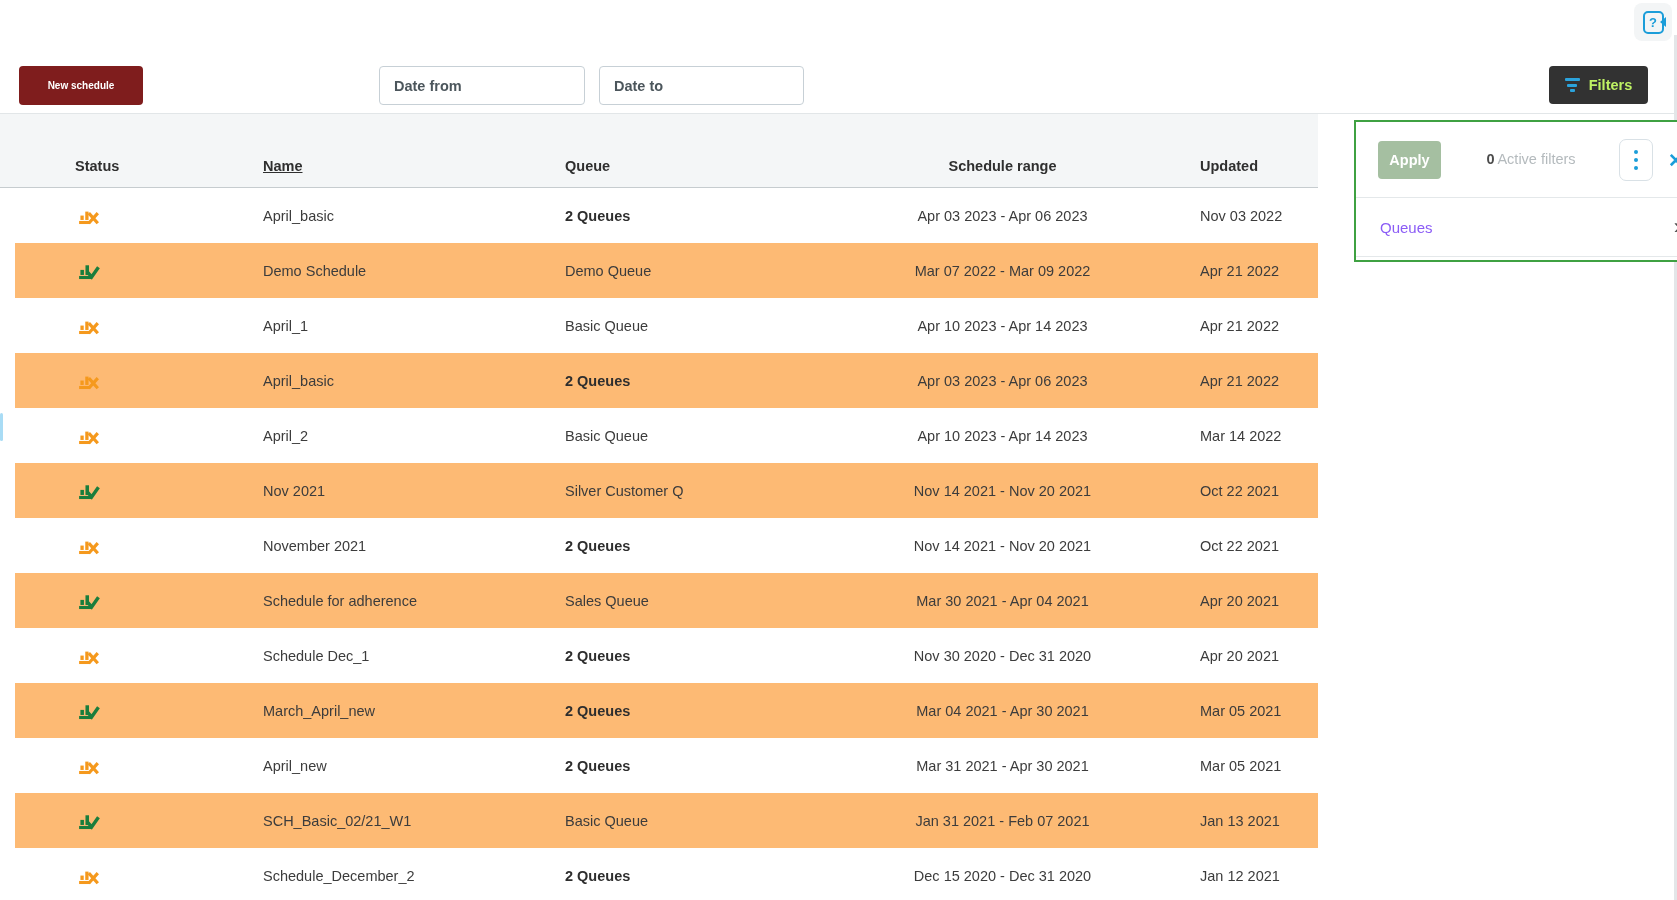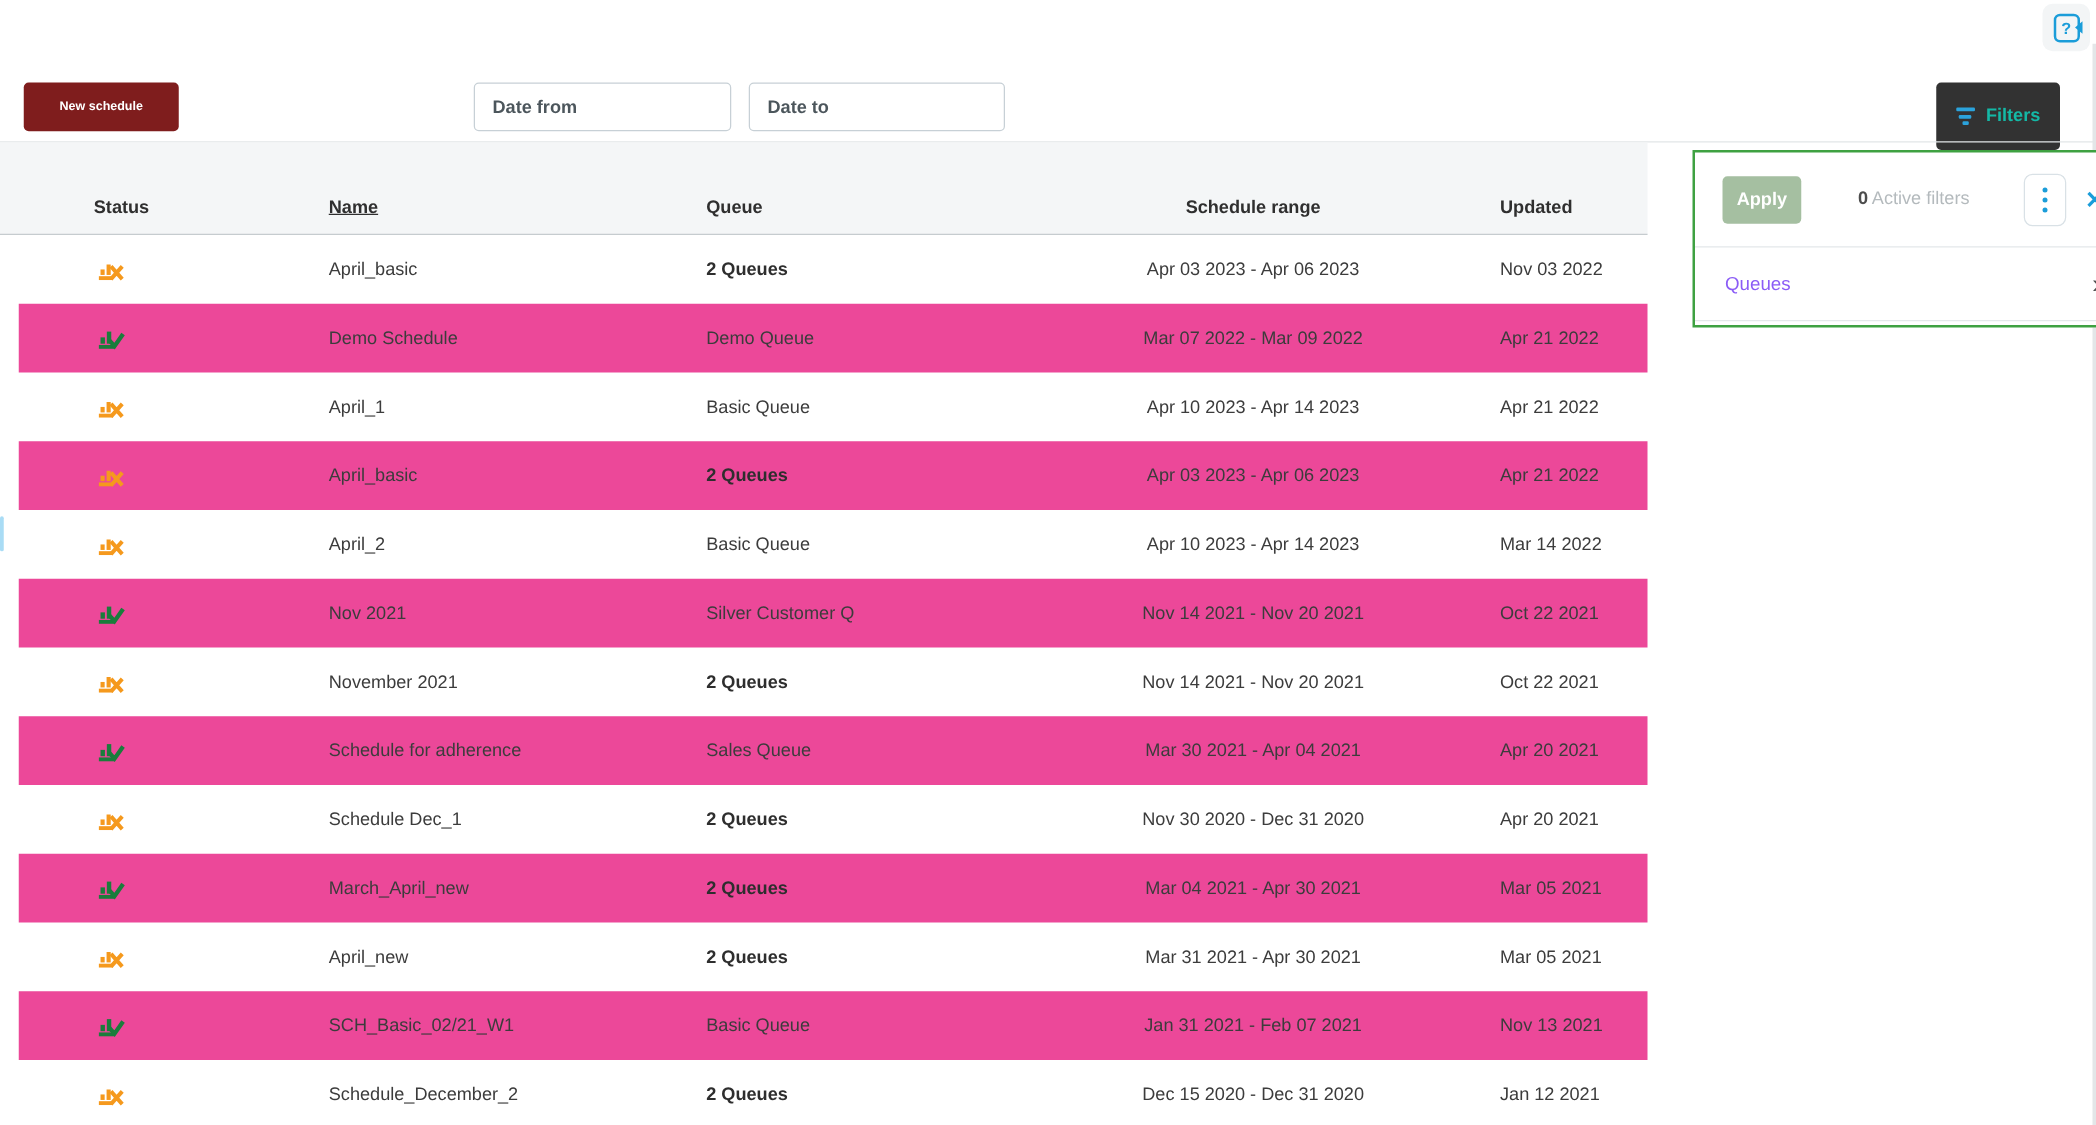--- a/index.html
+++ b/index.html
@@ -19,40 +19,40 @@
 
   
   .btn-primary{position:absolute;left:19px;top:66px;width:124px;height:39px;background:#7f1d1d;color:#fff;
                font-weight:700;font-size:10px;border:none;border-radius:4px;cursor:pointer;font-family:inherit;}
   .tb-input{position:absolute;top:66px;height:39px;border:1px solid #c7d0d6;border-radius:4px;padding:0 14px;
             font-size:14.5px;box-sizing:border-box;color:#333;font-family:inherit;background:#fff;}
   .tb-input::placeholder{color:#4c565c;font-weight:700;opacity:1;}
   .in-search{left:167px;width:198px;}
   .in-datefrom{left:379px;width:206px;}
   .in-dateto{left:599px;width:205px;}
-  .btn-filters{position:absolute;left:1549px;top:66px;width:99px;height:54px;background:#323232;border:none;
-               border-radius:4px;color:#14b8a6;font-weight:700;font-size:14.5px;display:flex;align-items:center;
+  .btn-filters{position:absolute;left:1549px;top:66px;width:99px;height:38px;background:#323232;border:none;
+               border-radius:4px;color:#bef264;font-weight:700;font-size:14.5px;display:flex;align-items:center;
                justify-content:center;gap:9px;cursor:pointer;font-family:inherit;}
   .filter-icon{display:flex;flex-direction:column;align-items:center;gap:2.5px;}
   .filter-icon i{display:block;height:3px;background:#2ba3dc;border-radius:1px;}
   .filter-icon i:nth-child(1){width:15px;}
   .filter-icon i:nth-child(2){width:10px;}
   .filter-icon i:nth-child(3){width:5px;}
 
   .top-divider{position:absolute;left:0;top:113px;width:1677px;height:1px;background:#e2e6e8;}
 
   
   .thead{position:absolute;left:0;top:114px;width:1318px;height:74px;background:#f4f6f7;border-bottom:1px solid #c6cccf;box-sizing:border-box;}
   .th{position:absolute;top:44px;font-size:14.5px;font-weight:700;color:#2f2f2f;white-space:nowrap;}
   .h-status{left:75px;} .h-name{left:263px;text-decoration:underline;} .h-queue{left:565px;}
   .h-range{left:880px;width:245px;text-align:center;} .h-updated{left:1200px;}
 
   .tbody{position:absolute;left:0;top:188px;width:1318px;}
   .trow{position:relative;height:55px;margin-left:15px;width:1303px;cursor:pointer;}
-  .alt-gray{background:#ec4899;}
+  .alt-gray{background:#fdba74;}
   .cell{position:absolute;top:50%;transform:translateY(-50%);font-size:14.5px;color:#3c3c3c;white-space:nowrap;}
   .cell-status{left:63px;width:22px;height:22px;}
   .cell-status svg{position:absolute;top:0;left:0;width:22px;height:22px;}
   .c-name{left:248px;} .c-queue{left:550px;}
   .c-range{left:865px;width:245px;text-align:center;} .c-updated{left:1185px;}
   .bold{font-weight:700;color:#2e2e2e;}
 
   
   .left-scroll-nub{position:absolute;left:0;top:413px;width:3px;height:28px;background:#a9dcf5;border-radius:2px;}
   .right-scroll-track{position:absolute;right:0;top:35px;width:3px;height:865px;background:#e3e6e8;}
@@ -282,21 +282,21 @@
         <rect x="1" y="14.5" width="11.5" height="2.8" fill="#1a7d3c"></rect>
         <rect x="2.2" y="9" width="3.2" height="4.6" fill="#1a7d3c"></rect>
         <rect x="6.8" y="4.8" width="3.2" height="8.8" fill="#1a7d3c"></rect>
         <path d="M8.8 11.3 L12.4 15.4 L18.6 6.6" fill="none" stroke="#1a7d3c" stroke-width="3.1"></path>
       </svg>
 
     </span>
     <span class="cell c-name">SCH_Basic_02/21_W1</span>
     <span class="cell c-queue">Basic Queue</span>
     <span class="cell c-range">Jan 31 2021 - Feb 07 2021</span>
-    <span class="cell c-updated">Nov 13 2021</span>
+    <span class="cell c-updated">Jan 13 2021</span>
   </div>
       <div class="trow">
     <span class="cell cell-status">
 
       <svg class="ic-unpub" viewBox="0 0 20 20" style="display: block;">
         <rect x="1" y="14.5" width="10" height="2.8" fill="#f5991d"></rect>
         <rect x="2.2" y="9.6" width="3" height="4" fill="#f5991d"></rect>
         <rect x="6.6" y="6" width="3" height="7.6" fill="#f5991d"></rect>
         <path d="M9.8 7.4 L18 16.6 M18 7.4 L9.8 16.6" fill="none" stroke="#f5991d" stroke-width="2.9"></path>
       </svg>

